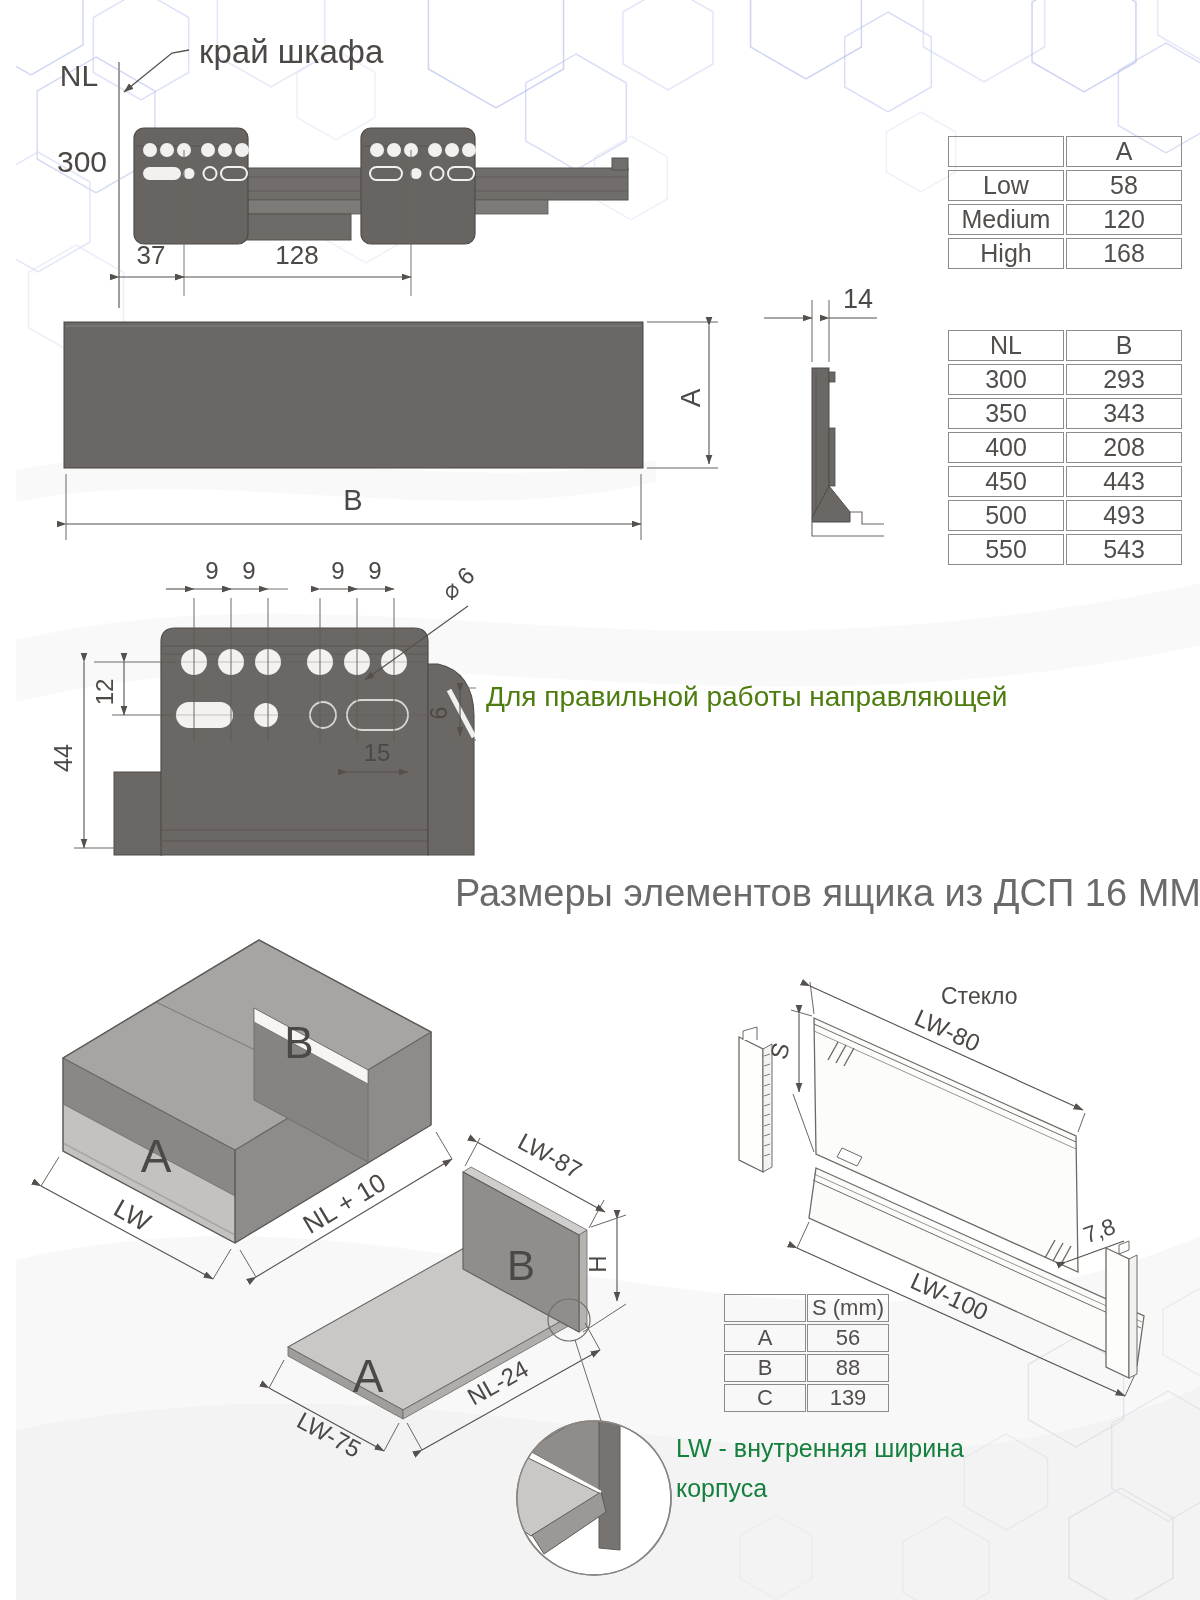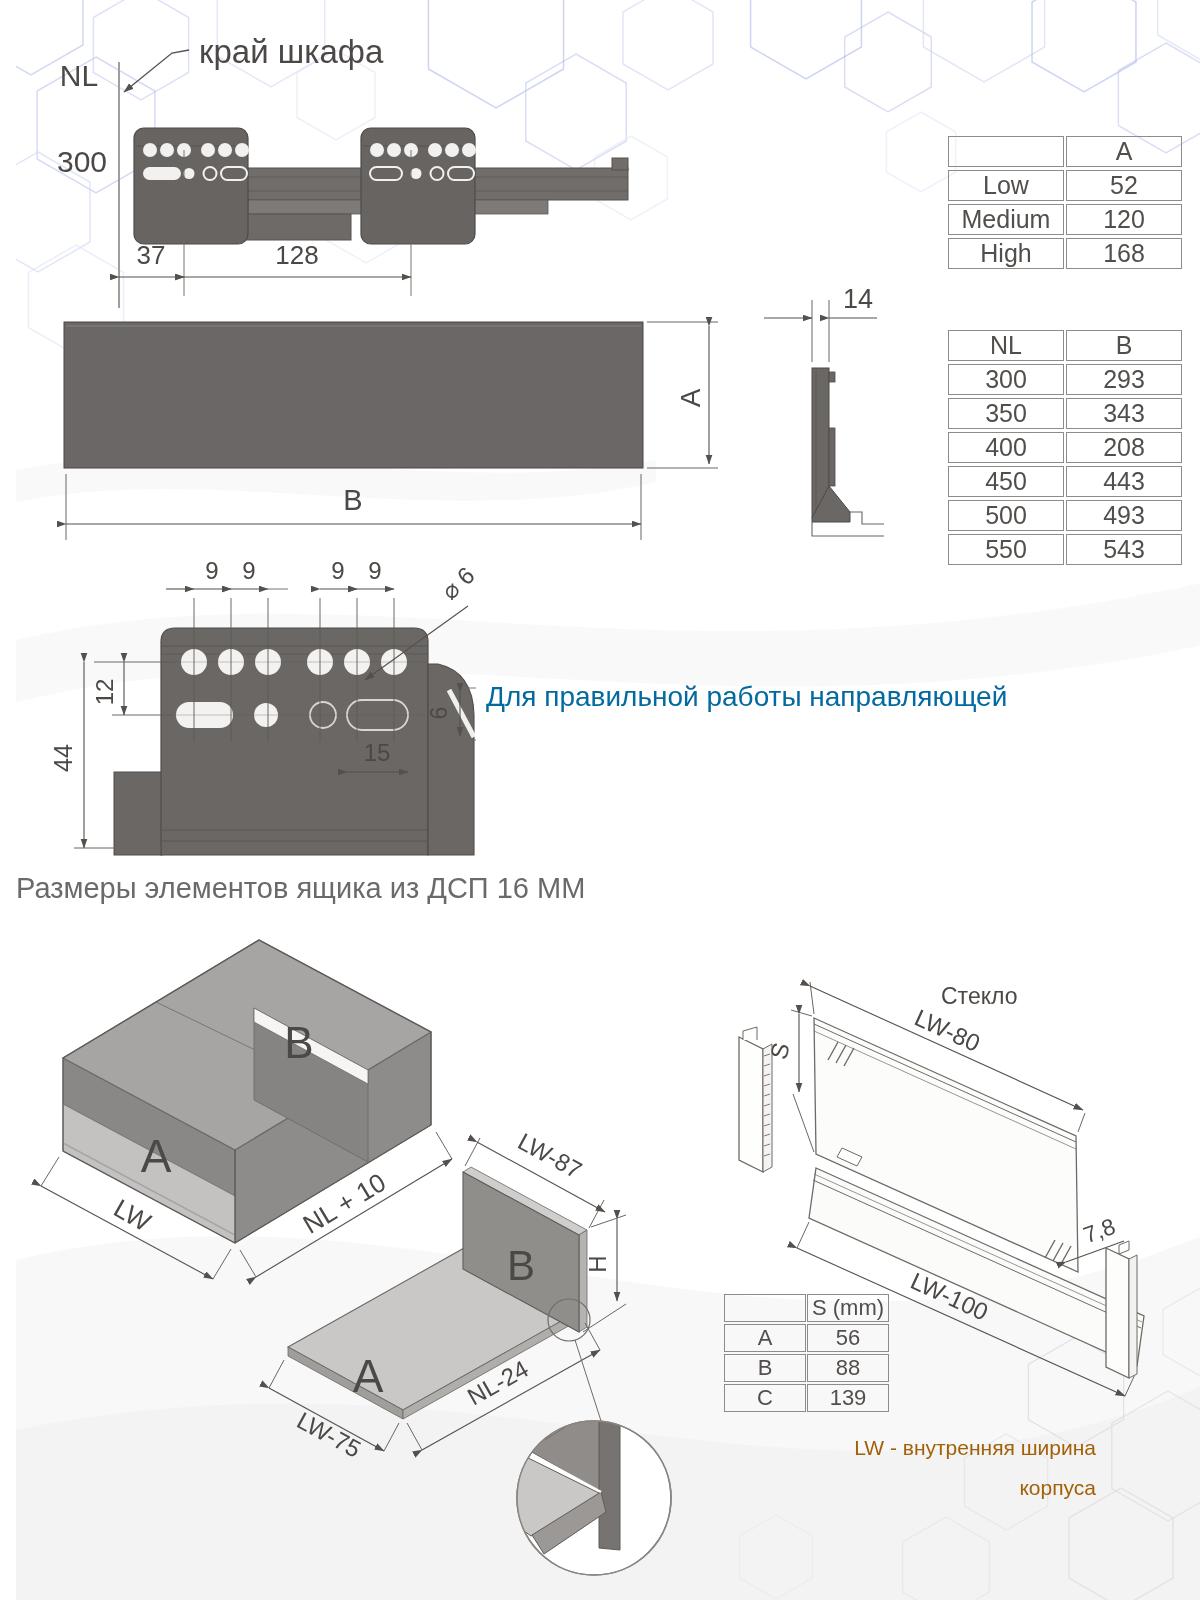--- a/index.html
+++ b/index.html
@@ -1,22 +1,22 @@
 <!DOCTYPE html>
 <html><head>
 <meta charset="utf-8">
 <style>
   html,body{margin:0;padding:0;background:#fff;}
   .canvas{position:relative;width:1200px;height:1600px;overflow:hidden;background:#ffffff;
           font-family:"Liberation Sans",sans-serif;margin-left:16px;}
   .layer{position:absolute;left:0;top:0;}
   svg text{font-family:"Liberation Sans",sans-serif;fill:#4c4845;}
-  .note{position:absolute;left:470px;top:678px;width:710px;font-size:28px;line-height:37px;color:#0369a1;}
-  .title{position:absolute;left:0px;top:872px;width:1185px;text-align:left;font-size:29px;color:#6a6a6c;}
-  .lwnote{position:absolute;left:660px;top:1428px;width:420px;text-align:right;font-size:21px;line-height:40px;color:#a16207;}
+  .note{position:absolute;left:470px;top:678px;width:710px;font-size:28px;line-height:37px;color:#4d7c0f;}
+  .title{position:absolute;left:0px;top:872px;width:1185px;text-align:right;font-size:38px;color:#6a6a6c;}
+  .lwnote{position:absolute;left:660px;top:1428px;width:420px;text-align:left;font-size:25px;line-height:40px;color:#15803d;}
   table.dtable{position:absolute;border-collapse:separate;border-spacing:2px 3px;}
   table.dtable td{border:1.6px solid #8e8b89;text-align:center;vertical-align:middle;
                   color:#524e4b;font-size:25px;padding:0;background:transparent;}
   table.t-height{left:930px;top:133px;}
   table.t-height td{width:114px;height:29px;}
   table.t-nl{left:930px;top:327px;}
   table.t-nl td{width:114px;height:27px;}
   table.t-s{left:707px;top:1292px;border-spacing:1px 2px;}
   table.t-s td{width:80px;height:21px;font-size:22px;border-width:1.3px;}
 </style>
@@ -345,21 +345,21 @@
 </svg>
 
 <table class="dtable t-height">
   <tbody>
         <tr>
           <td></td>
       <td>A</td>
         </tr>
   <tr>
           <td>Low</td>
-      <td>52</td>
+      <td>58</td>
         </tr>
   <tr>
           <td>Medium</td>
       <td>120</td>
         </tr>
   <tr>
           <td>High</td>
       <td>168</td>
         </tr>
 </tbody>

